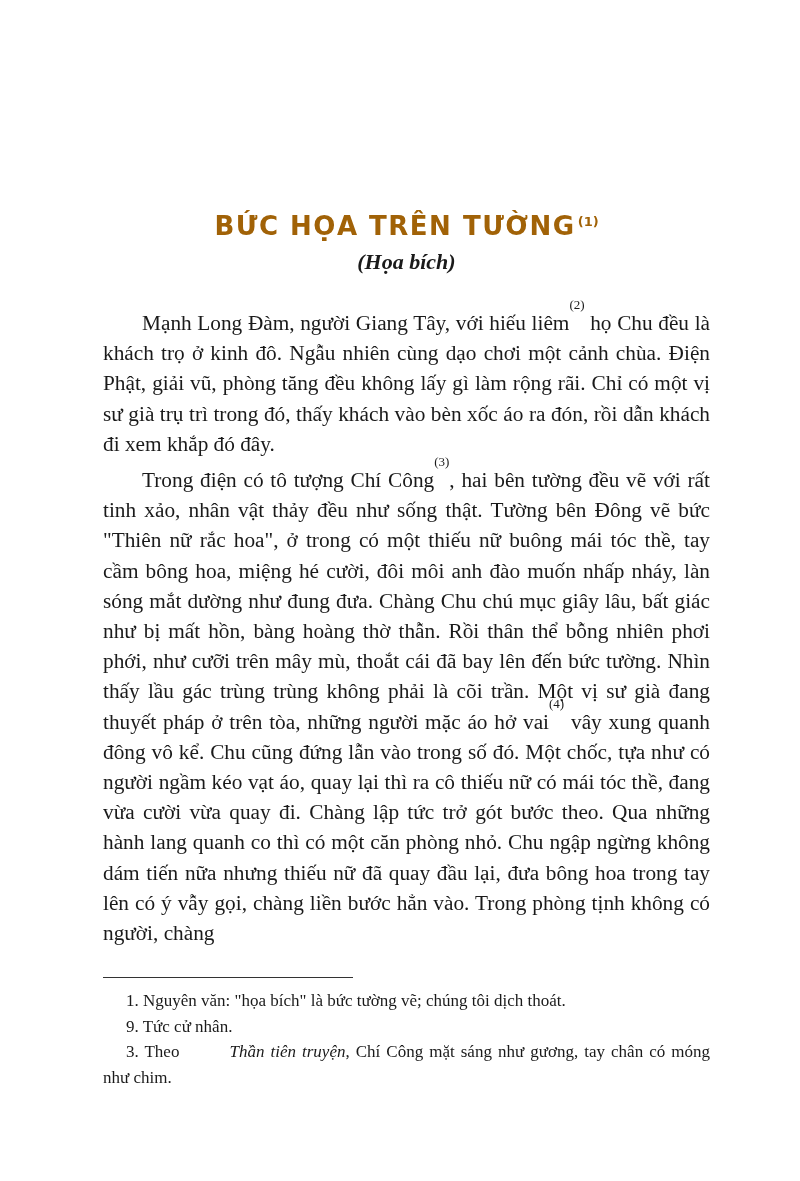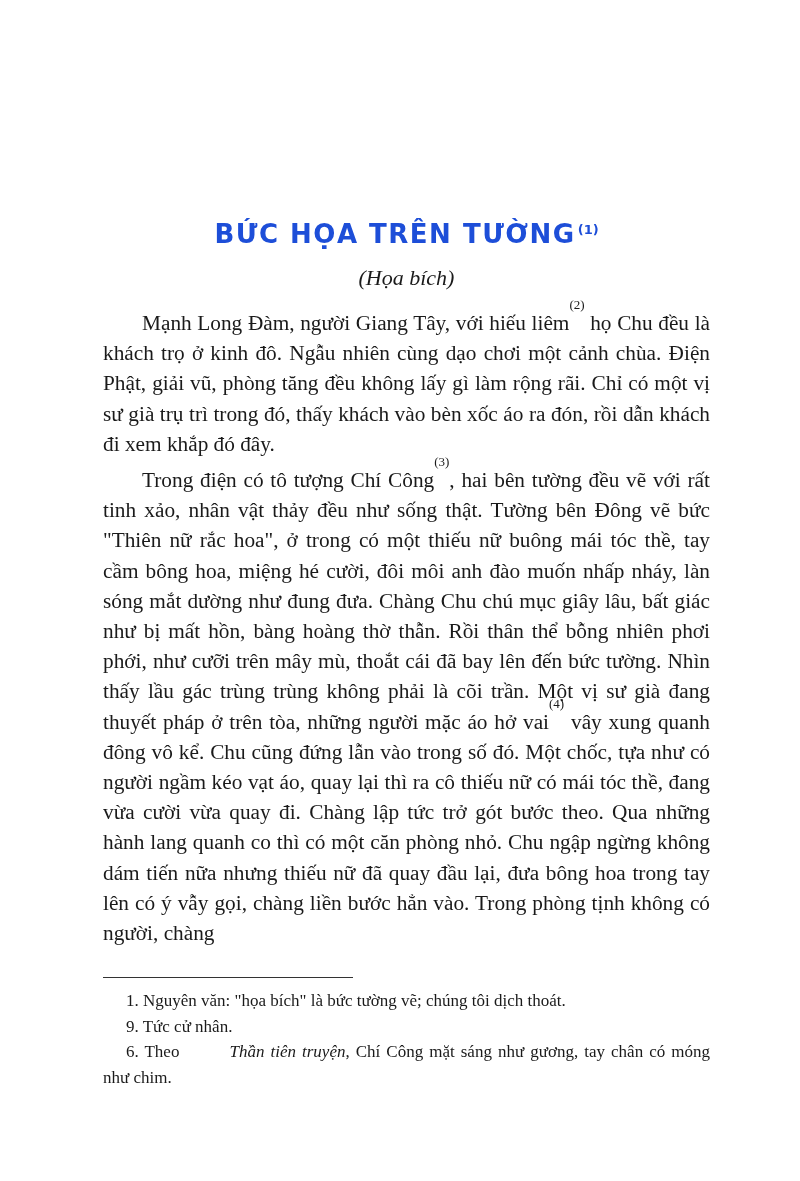--- a/index.html
+++ b/index.html
@@ -27,38 +27,39 @@
       width: 607px;
       top: 212px;
       text-align: center;
     }
     .chapter-title {
       font-family: "DejaVu Sans", sans-serif;
       font-weight: bold;
       font-size: 26px;
       letter-spacing: 1.5px;
       margin: 0;
-      line-height: 44px;
-      color: #1d4ed8;
+      line-height: 28px;
+      color: #a16207;
     }
     .chapter-title sup {
       font-family: "DejaVu Sans", sans-serif;
       font-size: 13px;
       font-weight: bold;
       vertical-align: top;
       position: relative;
       top: -4px;
       letter-spacing: 0;
       margin-left: 2px;
     }
     .subtitle {
       font-style: italic;
       font-size: 22px;
       margin-top: 8px;
       line-height: 28px;
+      font-weight: bold;
     }
     .body-text {
       position: absolute;
       left: 0;
       top: 308px;
       width: 607px;
       font-size: 21.3px;
       line-height: 30.2px;
       text-align: justify;
     }
@@ -115,16 +116,16 @@
   <div class="body-text">
     <p><span>Mạnh Long Đàm, người Giang Tây, với hiếu liêm</span><sup class="fn">(2)</sup><span> họ Chu đều là khách trọ ở kinh đô. Ngẫu nhiên cùng dạo chơi một cảnh chùa. Điện Phật, giải vũ, phòng tăng đều không lấy gì làm rộng rãi. Chỉ có một vị sư già trụ trì trong đó, thấy khách vào bèn xốc áo ra đón, rồi dẫn khách đi xem khắp đó đây.</span></p>
     <p><span>Trong điện có tô tượng Chí Công</span><sup class="fn">(3)</sup><span>, hai bên tường đều vẽ với rất tinh xảo, nhân vật thảy đều như sống thật. Tường bên Đông vẽ bức "Thiên nữ rắc hoa", ở trong có một thiếu nữ buông mái tóc thề, tay cầm bông hoa, miệng hé cười, đôi môi anh đào muốn nhấp nháy, làn sóng mắt dường như đung đưa. Chàng Chu chú mục giây lâu, bất giác như bị mất hồn, bàng hoàng thờ thẫn. Rồi thân thể bỗng nhiên phơi phới, như cưỡi trên mây mù, thoắt cái đã bay lên đến bức tường. Nhìn thấy lầu gác trùng trùng không phải là cõi trần. Một vị sư già đang thuyết pháp ở trên tòa, những người mặc áo hở vai</span><sup class="fn">(4)</sup><span> vây xung quanh đông vô kể. Chu cũng đứng lẫn vào trong số đó. Một chốc, tựa như có người ngầm kéo vạt áo, quay lại thì ra cô thiếu nữ có mái tóc thề, đang vừa cười vừa quay đi. Chàng lập tức trở gót bước theo. Qua những hành lang quanh co thì có một căn phòng nhỏ. Chu ngập ngừng không dám tiến nữa nhưng thiếu nữ đã quay đầu lại, đưa bông hoa trong tay lên có ý vẫy gọi, chàng liền bước hẳn vào. Trong phòng tịnh không có người, chàng</span></p>
   </div>
 
   <div class="footnote-rule"></div>
 
   <div class="footnotes">
     <p>1. Nguyên văn: "họa bích" là bức tường vẽ; chúng tôi dịch thoát.</p>
     <p>9. Tức cử nhân.</p>
-    <p><span>6. Theo </span><em>Thần tiên truyện</em><span>, Chí Công mặt sáng như gương, tay chân có móng như chim.</span></p>
+    <p><span>3. Theo </span><em>Thần tiên truyện</em><span>, Chí Công mặt sáng như gương, tay chân có móng như chim.</span></p>
   </div>
 
 </div>
 
 </body></html>

